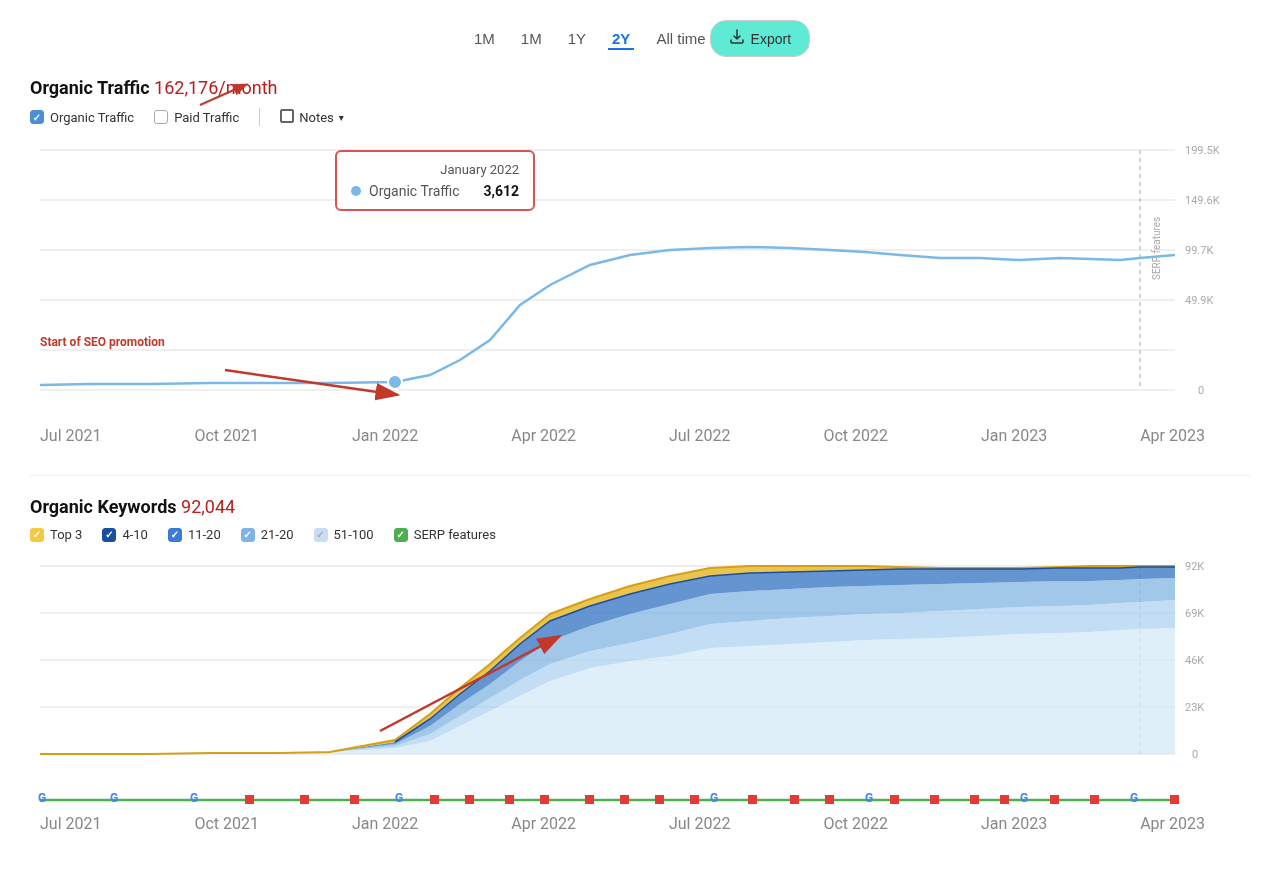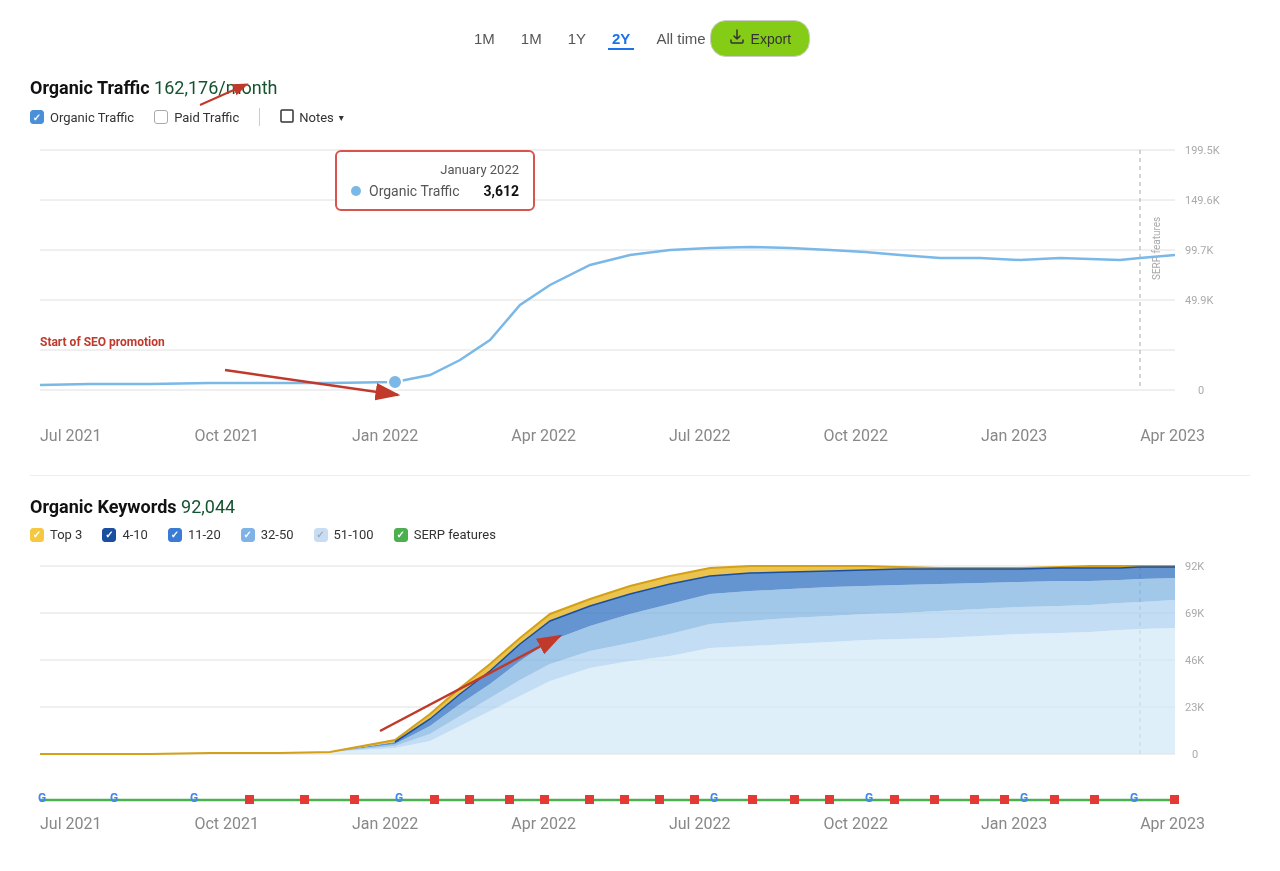--- a/index.html
+++ b/index.html
@@ -39,41 +39,41 @@
       border-bottom: 2px solid #1a73e8;
       padding-bottom: 1px;
     }
     .export-btn {
       display: flex;
       align-items: center;
       gap: 6px;
       padding: 8px 18px;
       border: 1.5px solid #ccc;
       border-radius: 16px;
-      background: #84cc16;
+      background: #5eead4;
       font-size: 14px;
       cursor: pointer;
       color: #333;
       font-weight: 500;
     }
 
     
     .section {
       margin-bottom: 30px;
     }
 
     .section-title {
       font-size: 18px;
       font-weight: 700;
       color: #111;
       margin-bottom: 10px;
     }
     .section-title span.metric-value {
       font-weight: 400;
-      color: #14532d;
+      color: #b91c1c;
       font-size: 18px;
     }
 
     
     .legend {
       display: flex;
       align-items: center;
       gap: 20px;
       margin-bottom: 14px;
     }
@@ -388,21 +388,21 @@
     <div class="legend-item">
       <div class="legend-checkbox checked-med-blue">
         <span class="checkmark">✓</span>
       </div>
       <span>11-20</span>
     </div>
     <div class="legend-item">
       <div class="legend-checkbox checked-light-blue">
         <span class="checkmark">✓</span>
       </div>
-      <span>32-50</span>
+      <span>21-20</span>
     </div>
     <div class="legend-item">
       <div class="legend-checkbox checked-lighter-blue" style="background:#b0d0f0; border-color:#b0d0f0; opacity:0.7;">
         <span class="checkmark" style="color:#888;">✓</span>
       </div>
       <span>51-100</span>
     </div>
     <div class="legend-item">
       <div class="legend-checkbox checked-green">
         <span class="checkmark">✓</span>

